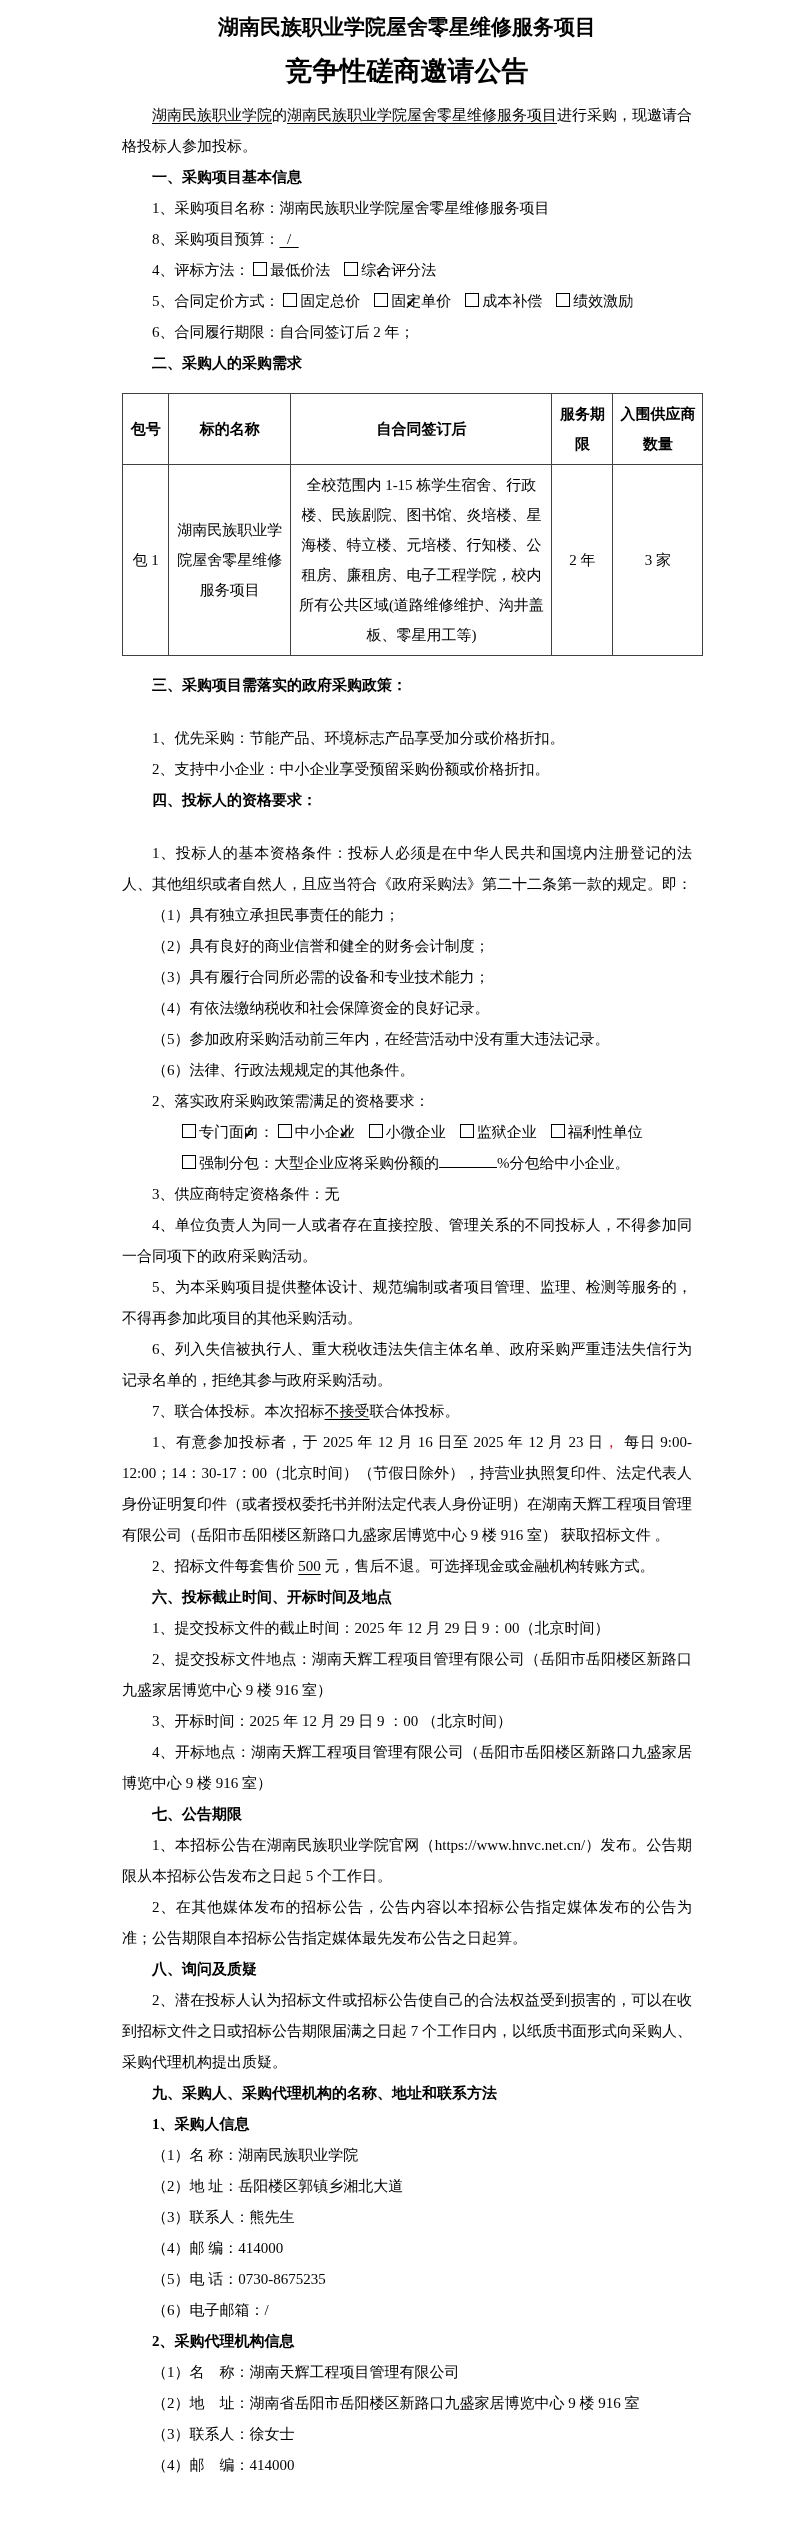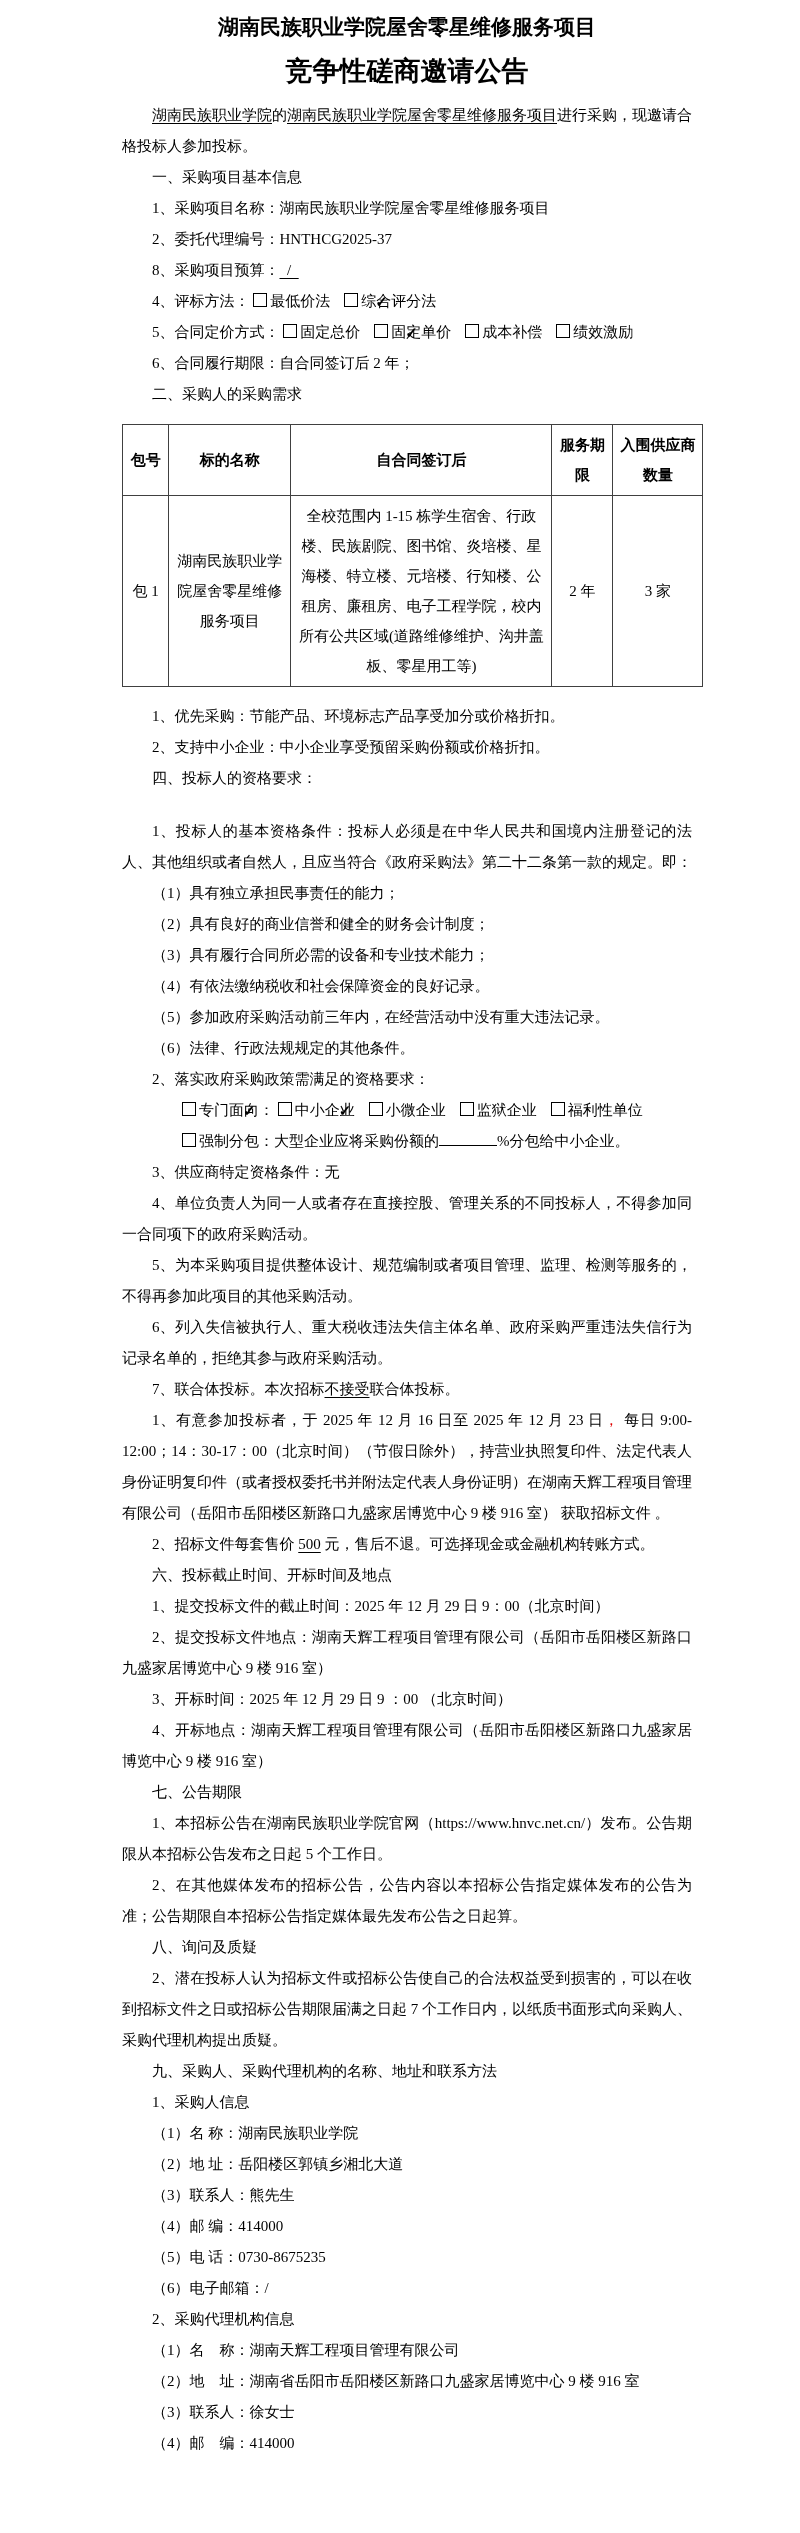--- a/index.html
+++ b/index.html
@@ -4,21 +4,21 @@
 <style>
   html,body{margin:0;padding:0;background:#ffffff;}
   body{width:800px;color:#000;font-family:"Liberation Serif","DejaVu Serif",serif;font-size:15px;}
   .page{padding:6px 108px 26px 122px;}
   .t1{margin:4px 0 0;text-align:center;font-size:21px;font-weight:bold;line-height:34px;
       font-family:"Liberation Sans","DejaVu Sans",sans-serif;}
   .t2{margin:10px 0 4px;text-align:center;font-size:27px;font-weight:bold;line-height:34px;
       font-family:"Liberation Sans","DejaVu Sans",sans-serif;}
   p{margin:0;line-height:31px;text-indent:2em;text-align:justify;}
   p.i4{text-indent:4em;}
-  .h{font-weight:normal;}
+  .h{font-weight:bold;}
   .mb22{margin-bottom:22px;}
   .mt12{margin-top:12px;}
   .u{text-decoration:underline;text-underline-offset:3px;}
   .pre{white-space:pre;}
   .red{color:#e00000;}
   table{border-collapse:collapse;width:102%;margin:14px 0 14px 0;table-layout:fixed;}
   th,td{border:1px solid #404040;text-align:center;vertical-align:middle;
         padding:5px 3px;line-height:30px;font-size:15px;}
   th{font-weight:bold;}
   .cb{display:inline-block;width:12px;height:12px;border:1.6px solid #000;
@@ -33,21 +33,20 @@
 
 <div class="page">
 
   <h1 class="t1">湖南民族职业学院屋舍零星维修服务项目</h1>
   <h1 class="t2">竞争性磋商邀请公告</h1>
 
   <p class="mt12"><span class="u">湖南民族职业学院</span><span>的</span><span class="u">湖南民族职业学院屋舍零星维修服务项目</span><span>进行采购，现邀请合格投标人参加投标。</span></p>
 
   <p class="h">一、采购项目基本信息</p>
   <p>1、采购项目名称：湖南民族职业学院屋舍零星维修服务项目</p>
-  <p>2、委托代理编号：HNTHCG2025-37</p>
   <p><span>8、采购项目预算：</span><span class="u pre">  /  </span></p>
   <p><span>4、评标方法： </span><span class="opt"><span class="cb"></span><span>最低价法</span></span><span class="opt"><span class="cb checked"></span><span>综合评分法</span></span></p>
   <p><span>5、合同定价方式： </span><span class="opt"><span class="cb"></span><span>固定总价</span></span><span class="opt"><span class="cb checked"></span><span>固定单价</span></span><span class="opt"><span class="cb"></span><span>成本补偿</span></span><span class="opt"><span class="cb"></span><span>绩效激励</span></span></p>
   <p>6、合同履行期限：自合同签订后 2 年；</p>
 
   <p class="h">二、采购人的采购需求</p>
 
   <table>
     <colgroup>
       <col style="width:8%">
@@ -69,20 +68,21 @@
       <tr>
         <td>包 1</td>
         <td>湖南民族职业学院屋舍零星维修服务项目</td>
         <td>全校范围内 1-15 栋学生宿舍、行政楼、民族剧院、图书馆、炎培楼、星海楼、特立楼、元培楼、行知楼、公租房、廉租房、电子工程学院，校内所有公共区域(道路维修维护、沟井盖板、零星用工等)</td>
         <td>2 年</td>
         <td>3 家</td>
       </tr>
     </tbody>
   </table>
 
+  <p class="h mb22">三、采购项目需落实的政府采购政策：</p>
   <p>1、优先采购：节能产品、环境标志产品享受加分或价格折扣。</p>
   <p>2、支持中小企业：中小企业享受预留采购份额或价格折扣。</p>
 
   <p class="h mb22">四、投标人的资格要求：</p>
   <p>1、投标人的基本资格条件：投标人必须是在中华人民共和国境内注册登记的法人、其他组织或者自然人，且应当符合《政府采购法》第二十二条第一款的规定。即：</p>
   <p>（1）具有独立承担民事责任的能力；</p>
   <p>（2）具有良好的商业信誉和健全的财务会计制度；</p>
   <p>（3）具有履行合同所必需的设备和专业技术能力；</p>
   <p>（4）有依法缴纳税收和社会保障资金的良好记录。</p>
   <p>（5）参加政府采购活动前三年内，在经营活动中没有重大违法记录。</p>

